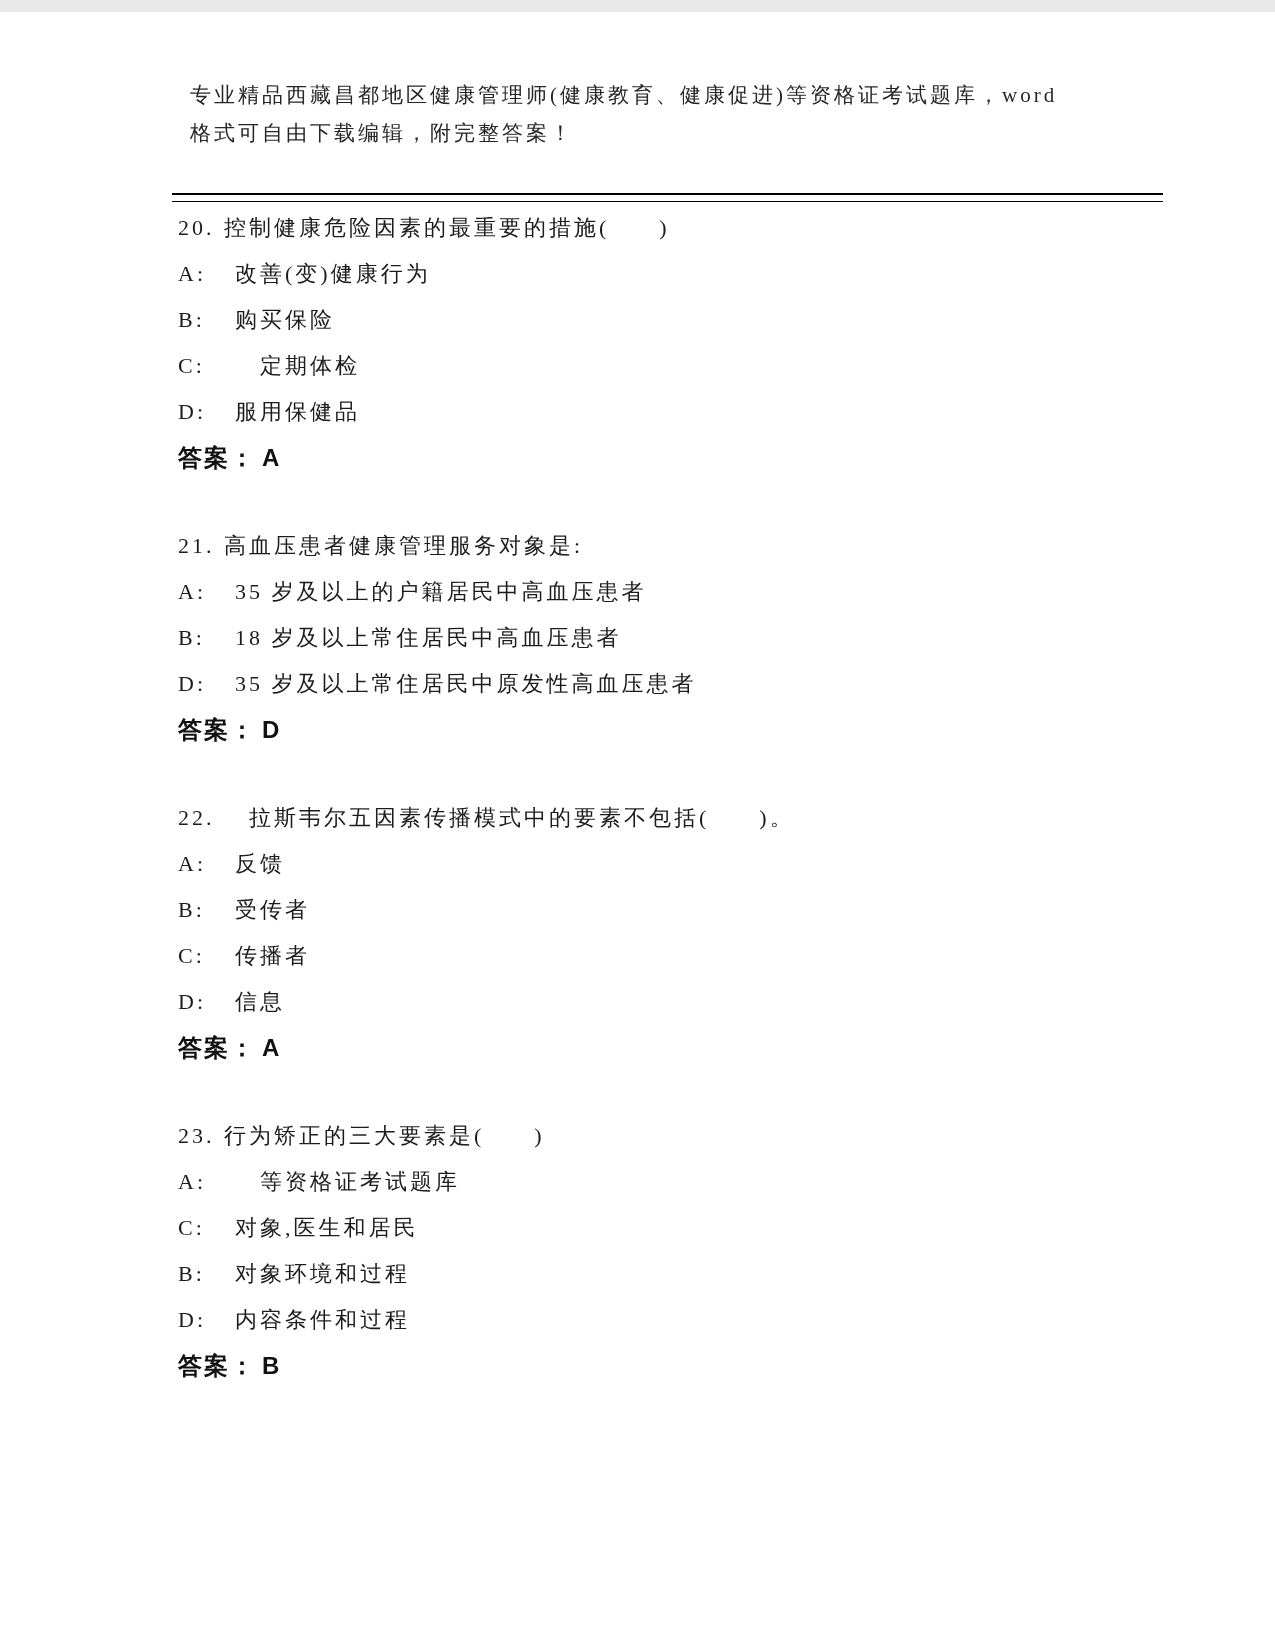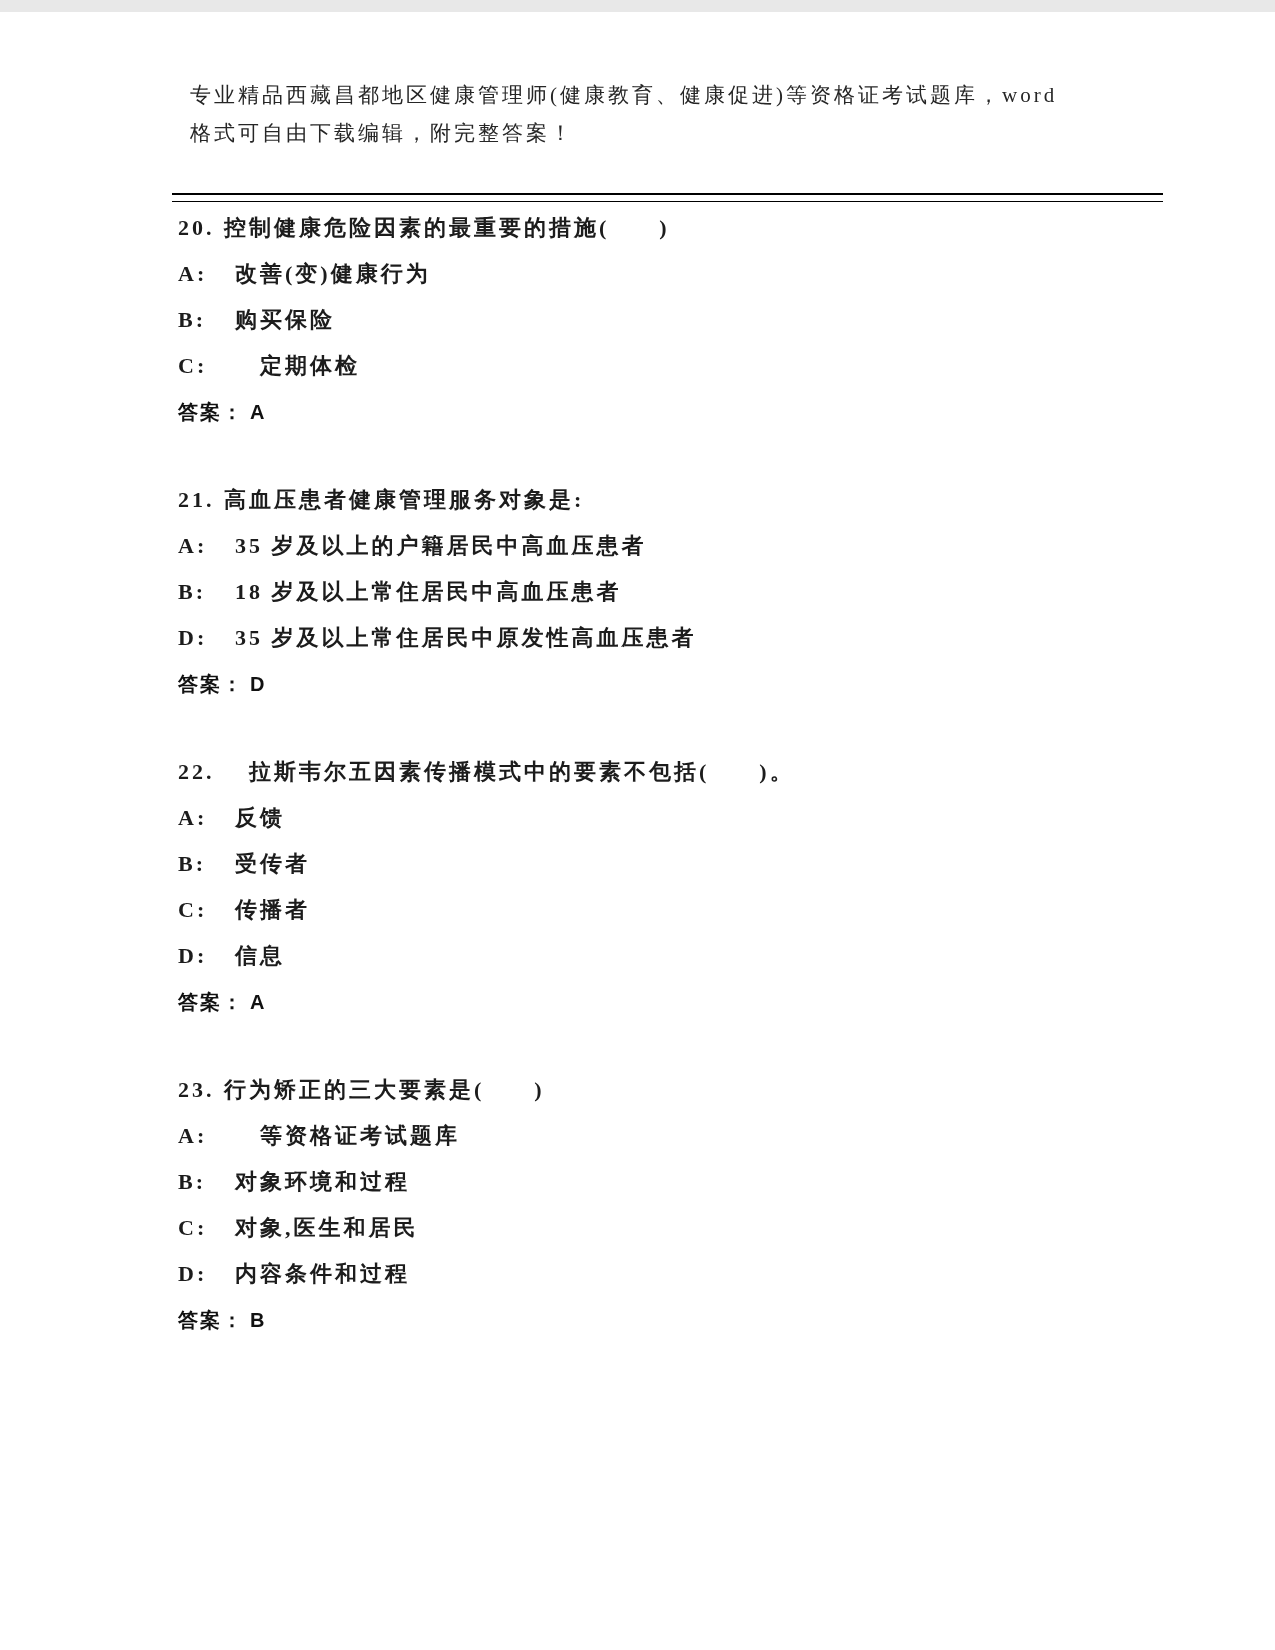--- a/index.html
+++ b/index.html
@@ -33,37 +33,36 @@
     position:absolute;
     left:178px;top:193px;
     width:1010px;
     font-size:22px;
     letter-spacing:3px;
   }
   .line{
     height:46px;
     line-height:46px;
     white-space:pre;
-    font-weight:bold;
   }
   .question-block + .question-block{
     margin-top:42px;
   }
   .q-num{
     display:inline-block;
     min-width:46px;
   }
   .opt-label{
     display:inline-block;
     min-width:57px;
   }
   .answer-row{
     font-family:"Liberation Sans","DejaVu Sans",sans-serif;
     font-weight:700;
-    font-size:20px;
+    font-size:24px;
     letter-spacing:2px;
     color:#111;
   }
   .answer-label{
     margin-right:6px;
   }
 </style>
 </head>
 <body>
 
@@ -74,20 +73,21 @@
 
   <div class="header-divider"></div>
 
   <div class="content">
 
     <section class="question-block">
       <div class="line"><span class="q-num">20.</span><span>控制健康危险因素的最重要的措施(　　)</span></div>
       <div class="line"><span class="opt-label">A:</span><span>改善(变)健康行为</span></div>
       <div class="line"><span class="opt-label">B:</span><span>购买保险</span></div>
       <div class="line"><span class="opt-label">C:</span><span>　定期体检</span></div>
+      <div class="line"><span class="opt-label">D:</span><span>服用保健品</span></div>
       <div class="line answer-row"><span class="answer-label">答案：</span><span>A</span></div>
     </section>
 
     <section class="question-block">
       <div class="line"><span class="q-num">21.</span><span>高血压患者健康管理服务对象是:</span></div>
       <div class="line"><span class="opt-label">A:</span><span>35 岁及以上的户籍居民中高血压患者</span></div>
       <div class="line"><span class="opt-label">B:</span><span>18 岁及以上常住居民中高血压患者</span></div>
       <div class="line"><span class="opt-label">D:</span><span>35 岁及以上常住居民中原发性高血压患者</span></div>
       <div class="line answer-row"><span class="answer-label">答案：</span><span>D</span></div>
     </section>
@@ -97,20 +97,20 @@
       <div class="line"><span class="opt-label">A:</span><span>反馈</span></div>
       <div class="line"><span class="opt-label">B:</span><span>受传者</span></div>
       <div class="line"><span class="opt-label">C:</span><span>传播者</span></div>
       <div class="line"><span class="opt-label">D:</span><span>信息</span></div>
       <div class="line answer-row"><span class="answer-label">答案：</span><span>A</span></div>
     </section>
 
     <section class="question-block">
       <div class="line"><span class="q-num">23.</span><span>行为矫正的三大要素是(　　)</span></div>
       <div class="line"><span class="opt-label">A:</span><span>　等资格证考试题库</span></div>
+      <div class="line"><span class="opt-label">C:</span><span>对象,医生和居民</span></div>
       <div class="line"><span class="opt-label">B:</span><span>对象环境和过程</span></div>
-      <div class="line"><span class="opt-label">C:</span><span>对象,医生和居民</span></div>
       <div class="line"><span class="opt-label">D:</span><span>内容条件和过程</span></div>
       <div class="line answer-row"><span class="answer-label">答案：</span><span>B</span></div>
     </section>
 
   </div>
 </div>
 
 </body></html>

